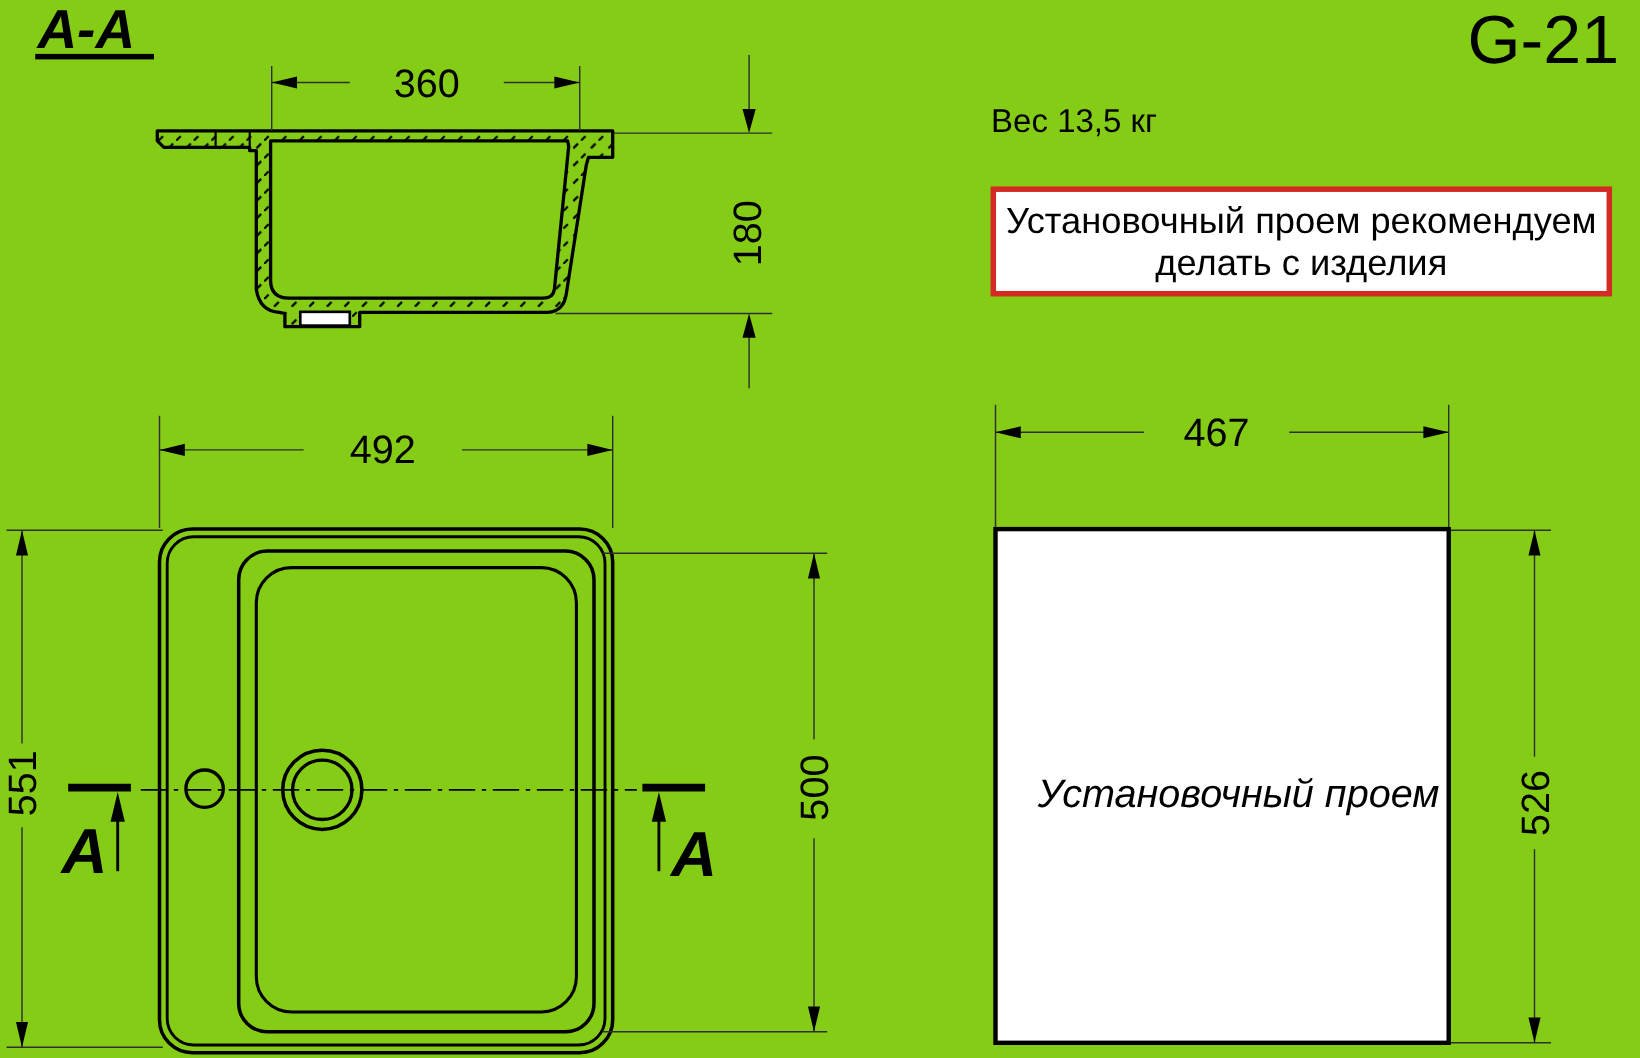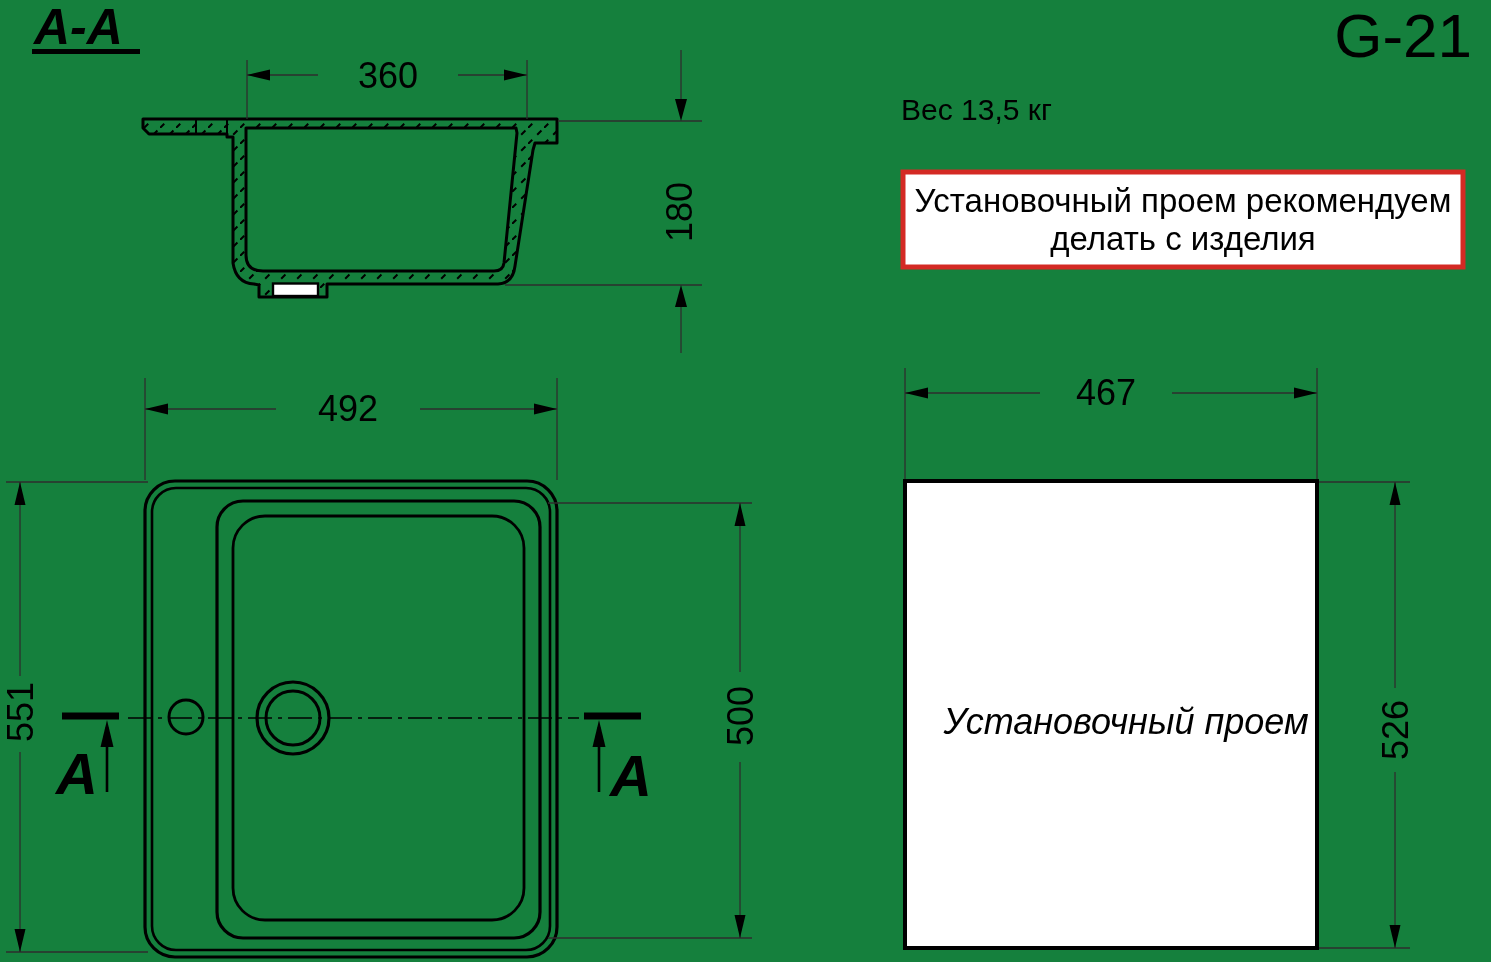--- a/index.html
+++ b/index.html
@@ -1,16 +1,16 @@
 <!DOCTYPE html>
 <html><head>
 <meta charset="utf-8">
 <style>
   html,body{margin:0;padding:0;background:#ffffff;}
-  .stage{position:relative;width:1491px;height:962px;background:#15803d;overflow:hidden;}
+  .stage{position:relative;width:1491px;height:962px;background:#84cc16;overflow:hidden;}
   text{font-family:"Liberation Sans","DejaVu Sans",sans-serif;fill:#000;}
   .dimtxt{font-size:36px;}
   .ol{fill:none;stroke:#000;}
   .thin{stroke:#2e2e2e;stroke-width:1.3;fill:none;}
   .arr{fill:#000;stroke:none;}
   .cbar{stroke:#000;stroke-width:7;}
 </style>
 </head>
 <body>
 

